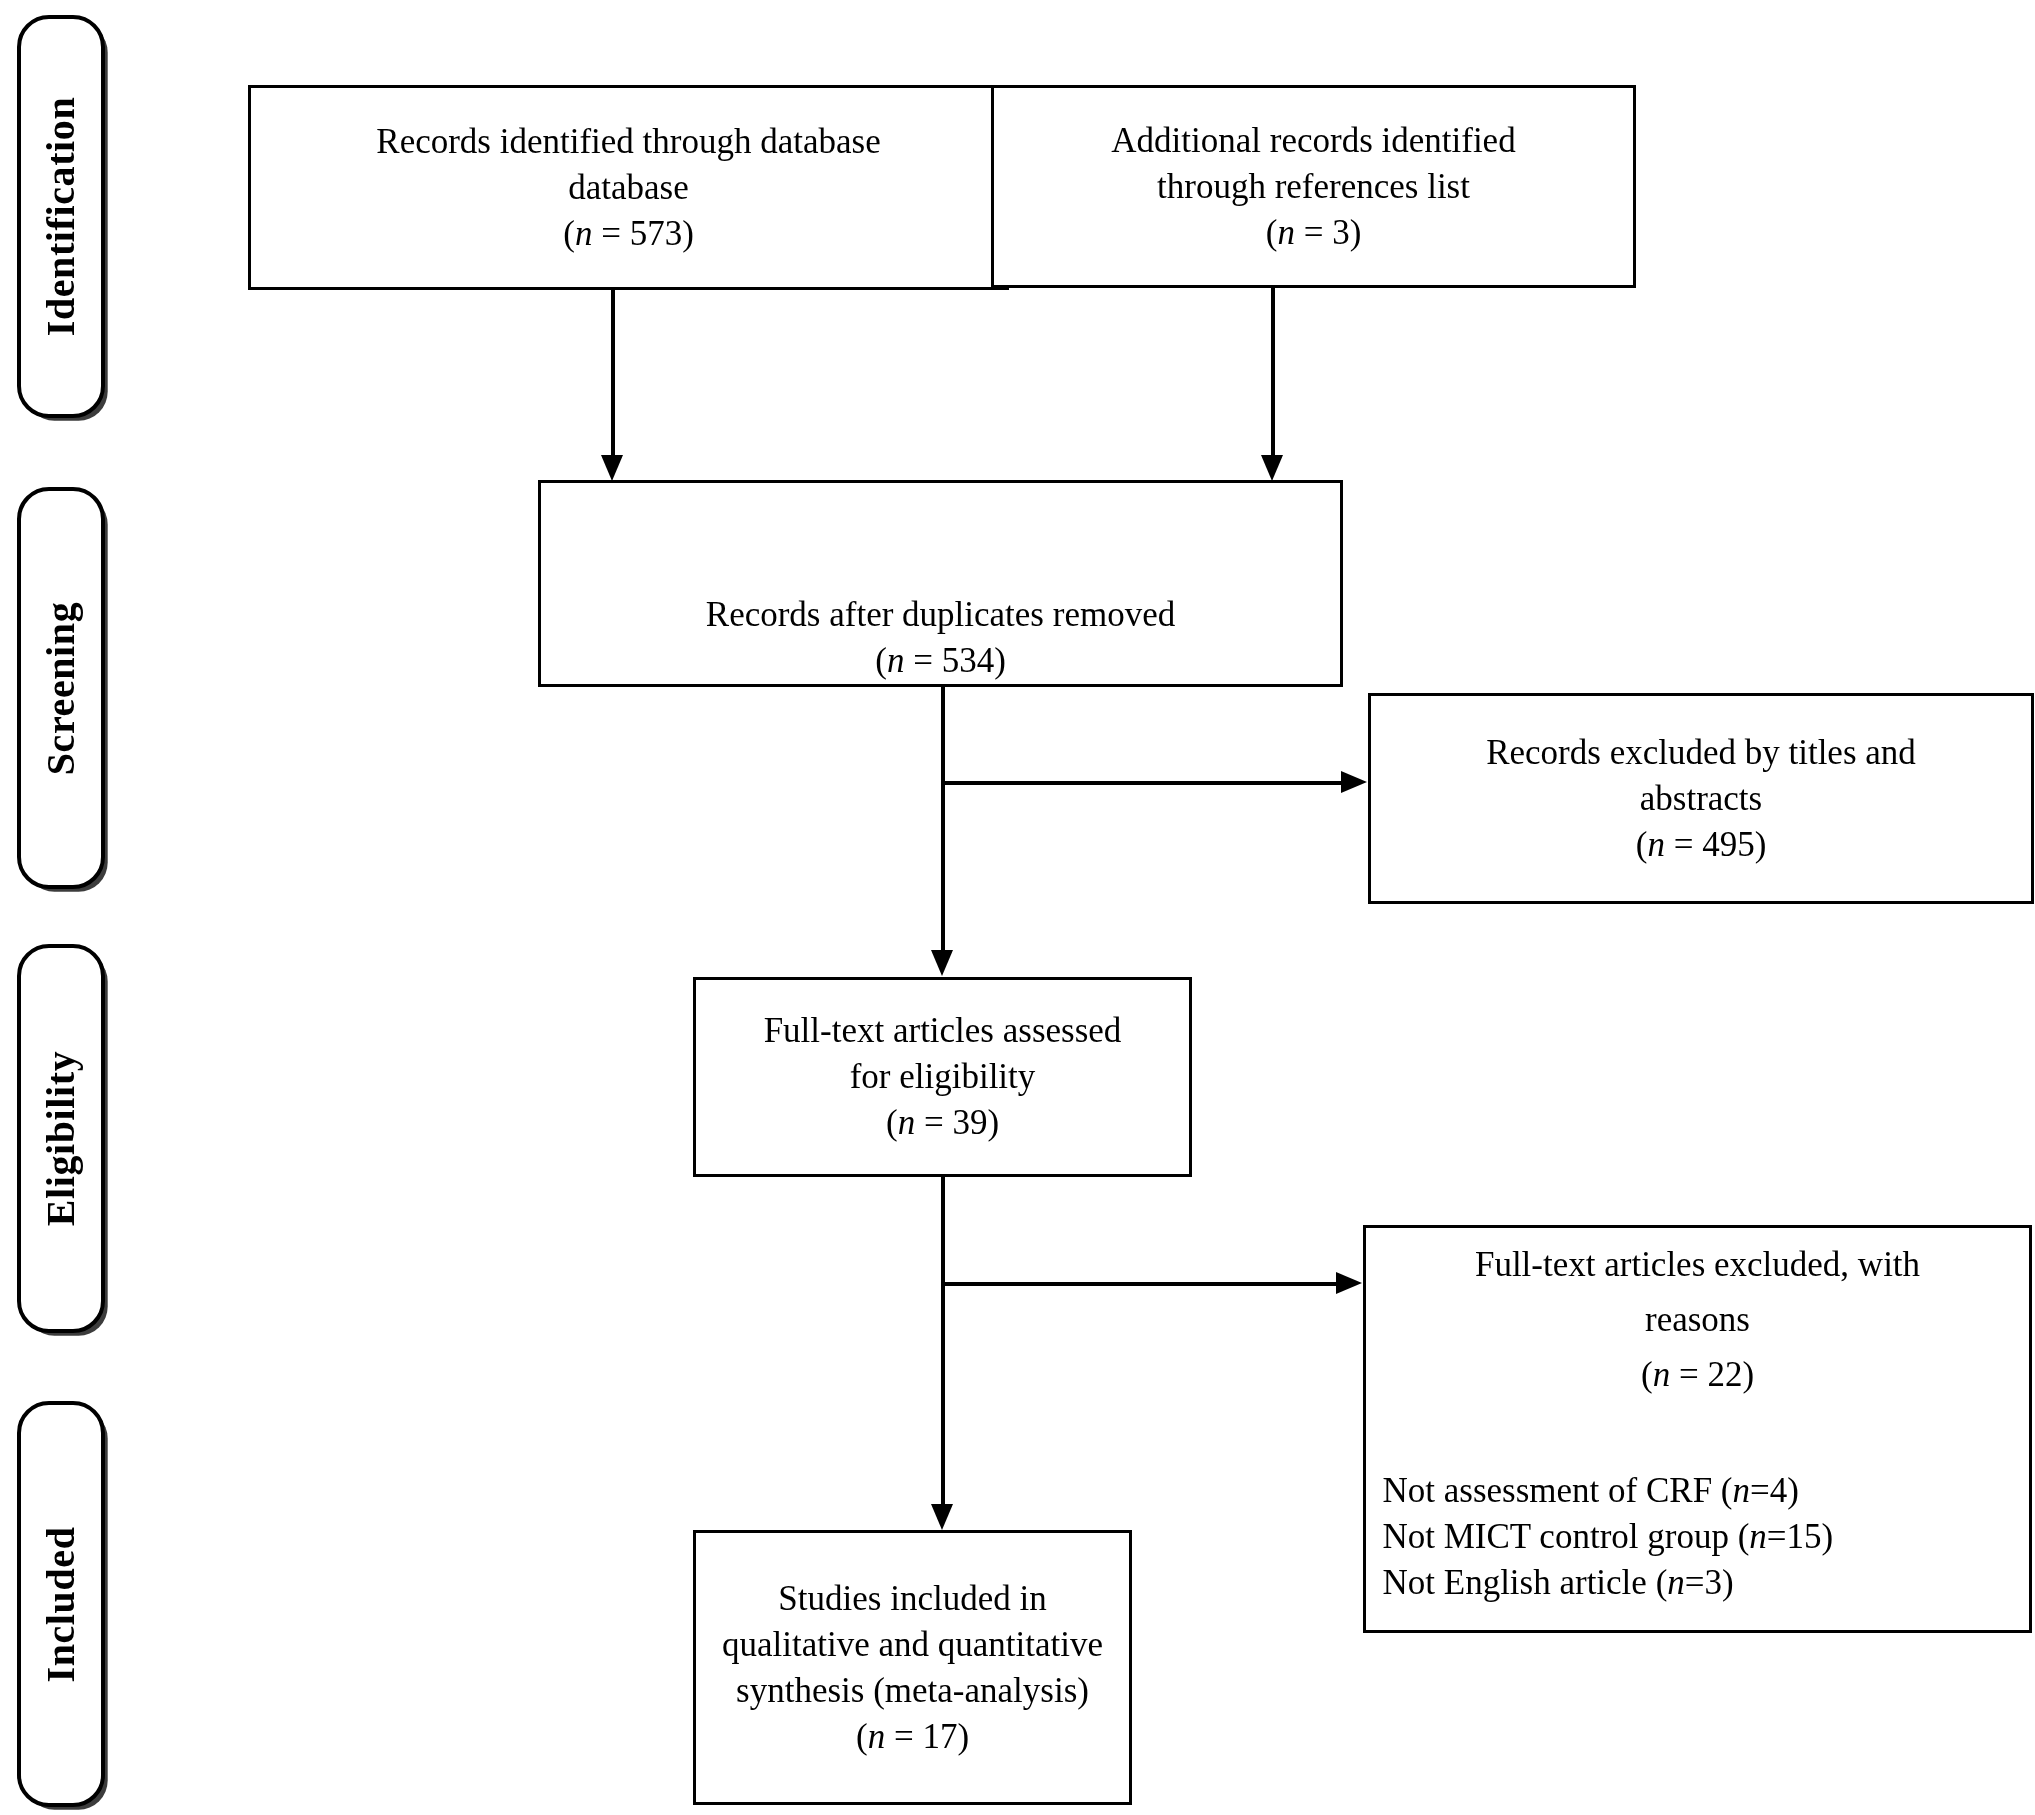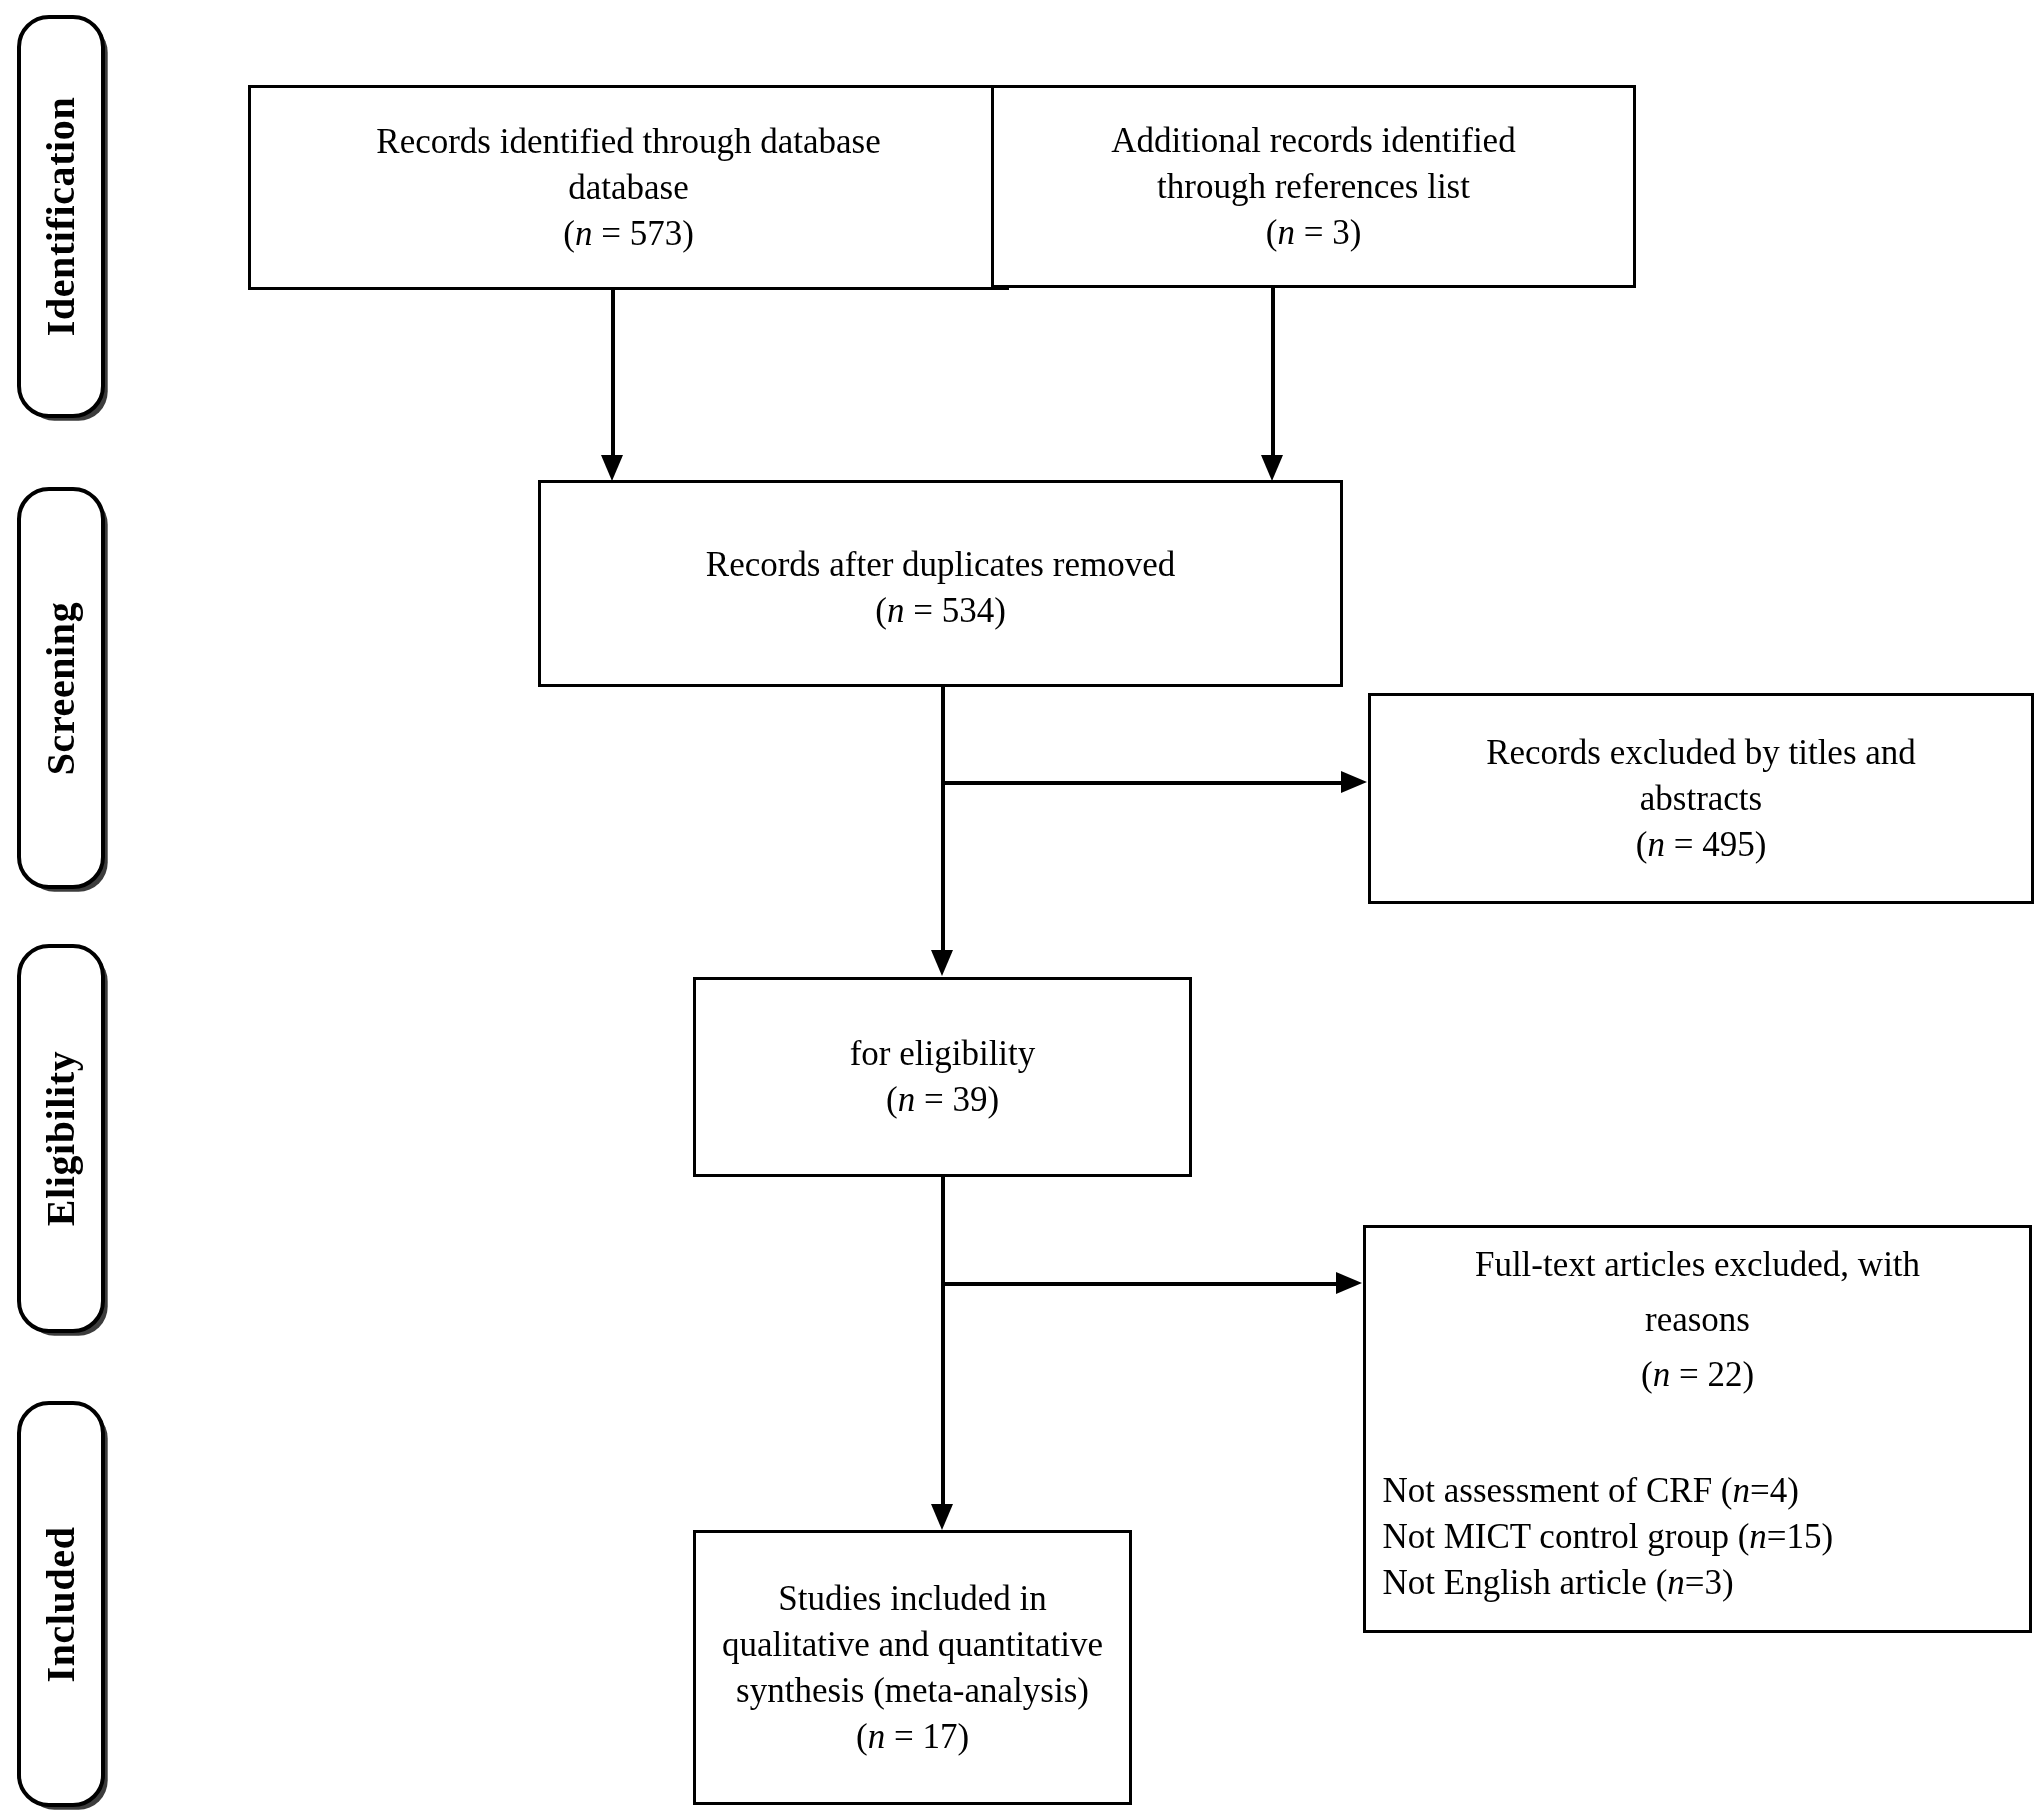--- a/index.html
+++ b/index.html
@@ -35,21 +35,21 @@
     border:3.9px solid #000;
     background:#fff;
     box-sizing:border-box;
     display:flex; flex-direction:column;
     align-items:center; justify-content:center;
     text-align:center;
     font-size:35px;
   }
   .tline { line-height:46px; white-space:nowrap; }
   .it { font-style:italic; }
-  .top-align { justify-content:center; padding-top:8px; }
+  .top-align { justify-content:flex-end; padding-top:8px; }
   .reasons-box { justify-content:flex-start; padding-top:13.8px;gap:9px; }
   .reasons {
     margin-top:61px;
     align-self:flex-start;
     text-align:left;
     padding-left:16.5px;
   }
   
   .vline { position:absolute; width:3.9px; background:#000; }
   .hline { position:absolute; height:3.9px; background:#000; }
@@ -101,20 +101,21 @@
     <div class="tline"><span>(</span><span class="it">n</span><span> = </span><span>534</span><span>)</span></div>
   </div>
 
   <div class="fbox" style="left:1368px;top:693px;width:666px;height:211px;">
     <div class="tline">Records excluded by titles and</div>
     <div class="tline">abstracts</div>
     <div class="tline"><span>(</span><span class="it">n</span><span> = </span><span>495</span><span>)</span></div>
   </div>
 
   <div class="fbox" style="left:693px;top:977px;width:499px;height:200px;">
+    <div class="tline">Full-text articles assessed</div>
     <div class="tline">for eligibility</div>
     <div class="tline"><span>(</span><span class="it">n</span><span> = </span><span>39</span><span>)</span></div>
   </div>
 
   <div class="fbox reasons-box" style="left:1363px;top:1225px;width:669px;height:408px;">
     <div class="tline">Full-text articles excluded, with</div>
     <div class="tline">reasons</div>
     <div class="tline"><span>(</span><span class="it">n</span><span> = </span><span>22</span><span>)</span></div>
     <div class="reasons">
       <div class="tline"><span>Not assessment of CRF </span><span>(</span><span class="it">n</span><span>=</span><span>4</span><span>)</span></div>

